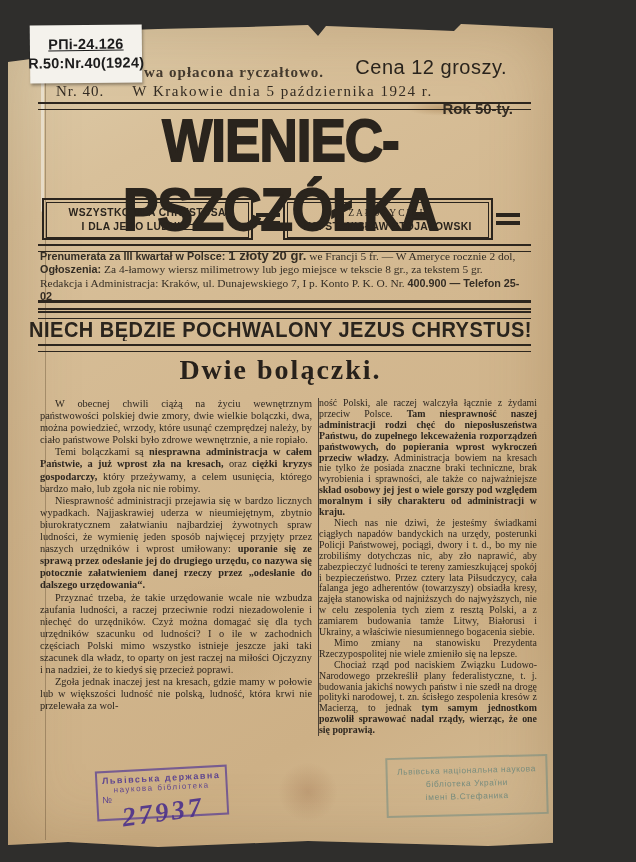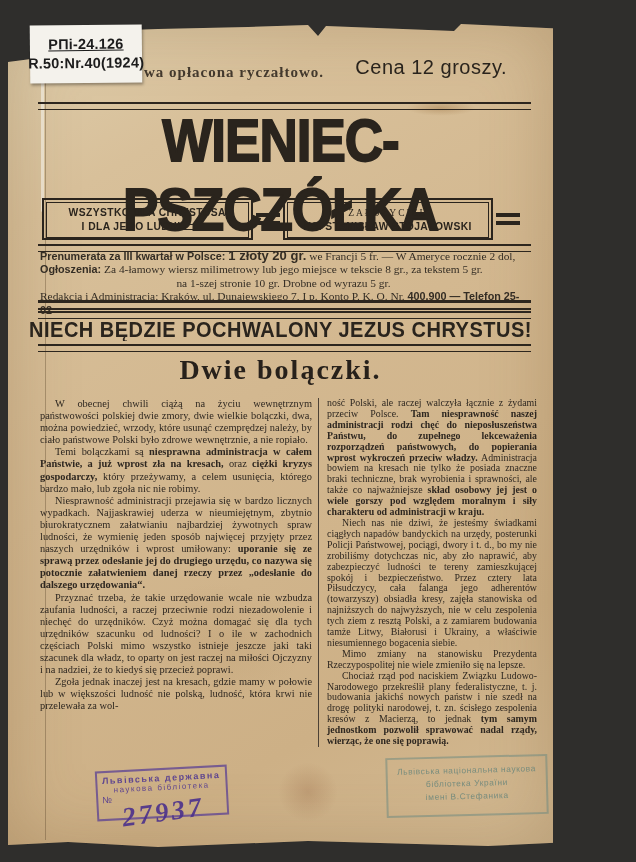--- a/index.html
+++ b/index.html
@@ -101,21 +101,21 @@
     font-family:"Liberation Serif",serif;font-weight:700;font-size:28px;
     letter-spacing:2px;color:#27211b;
   }
   .columns{position:absolute;top:376px;left:32px;right:16px;display:flex;}
   .col{color:#2e2720;text-align:justify;}
   .col p{margin:0;text-indent:15px;}
   .col p.noindent{text-indent:0;}
   .col b{font-weight:700;}
   .col-left{width:272px;font-size:10.4px;line-height:12.1px;}
   .col-right{flex:1;margin-left:6px;border-left:1px solid #4c4135;
-    padding-left:8px;font-size:9.9px;line-height:10.9px;}
+    font-size:9.9px;line-height:10.9px;}
   
   .stamp-purple{
     position:absolute;left:88px;top:746px;width:128px;height:46px;
     border:2.5px solid rgba(86,60,148,.72);transform:rotate(-3deg);
     color:rgba(80,55,145,.88);font-family:"Liberation Sans",sans-serif;
     text-align:center;z-index:4;
   }
   .stamp-purple .sp1{font-size:9px;font-weight:700;letter-spacing:1.5px;margin-top:3px;}
   .stamp-purple .sp2{font-size:8px;letter-spacing:1.5px;}
   .sp-num-row{position:absolute;left:0;right:0;bottom:-12px;}
@@ -141,20 +141,25 @@
   <div class="paper">
     <div class="crease"></div>
     <div class="crease-light"></div>
     <div class="stain s1"></div>
     <div class="stain s2"></div>
     <div class="stain s3"></div>
 
     <div class="postage">wa opłacona ryczałtowo.</div>
     <div class="price">Cena 12 groszy.</div>
 
+    <div class="issue-row">
+      <span class="nr">Nr. 40.</span>
+      <span class="dateline">W Krakowie dnia 5 października 1924 r.</span>
+      <span class="vol"><b>Rok 50-ty.</b></span>
+    </div>
 
     <div class="rule r1"></div>
 
     <h1 class="masthead">WIENIEC-PSZCZÓŁKA</h1>
 
     <div class="boxes">
       <div class="motto-box">
         <div class="motto-inner">
           <span>WSZYSTKO DLA CHRYSTUSA</span>
           <span><span>I DLA JEGO LUDU!</span><span class="mini-lines"></span></span>
@@ -181,21 +186,20 @@
     <div class="imprint">
       <div class="imp-line">
         <b class="sans">Prenumerata za III kwartał w Polsce:</b>
         <b class="imp-price">1 złoty 20 gr.</b>
         <span>we Francji 5 fr. — W Ameryce rocznie 2 dol,</span>
       </div>
       <div class="imp-line">
         <b class="sans">Ogłoszenia:</b>
         <span>Za 4-łamowy wiersz milimetrowy lub jego miejsce w tekscie 8 gr., za tekstem 5 gr.</span>
       </div>
-      <div class="imp-line center">na 1-szej stronie 10 gr. Drobne od wyrazu 5 gr.</div>
       <div class="imp-line">
         <span>Redakcja i Administracja:</span>
         <span>Kraków, ul. Dunajewskiego 7, I p. Konto P. K. O. Nr.</span>
         <b class="sans">400.900</b>
         <b class="sans">— Telefon 25-02</b>
       </div>
     </div>
 
     <div class="rule r3 heavy"></div>
     <div class="rule r4"></div>

